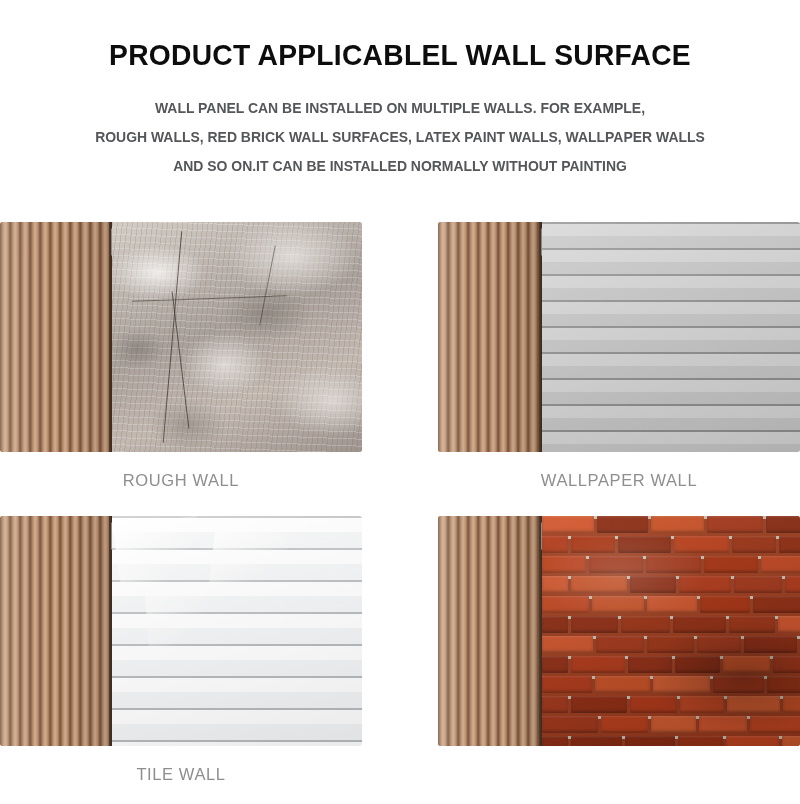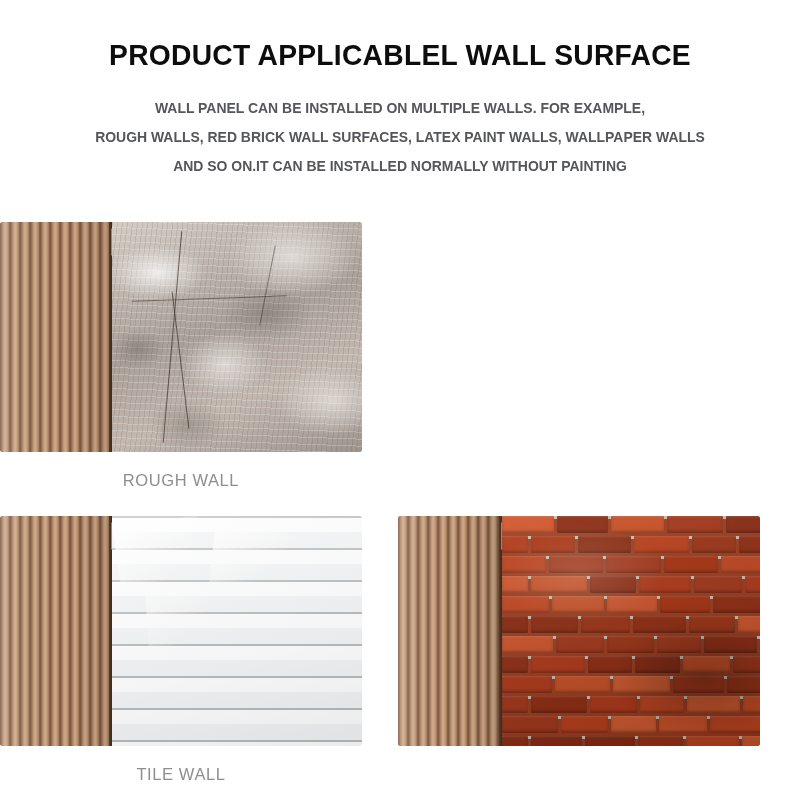--- a/index.html
+++ b/index.html
@@ -45,21 +45,21 @@
   }
   .header-subtitle .sub-line { display: block; }
 
   
   .grid {
     position: absolute;
     left: 0;
     top: 222px;
     width: 800px;
   }
-  .grid-row { display: flex; justify-content: flex-start; gap: 36px; }
+  .grid-row { display: flex; justify-content: space-between; gap: 36px; }
   .grid-row.row-2 { margin-top: 26px; }
 
   .card { width: 362px; }
 
   .card-image {
     position: relative;
     width: 362px;
     height: 230px;
     border-radius: 3px;
     overflow: hidden;
@@ -252,20 +252,30 @@
           <div class="wall-area wall-rough">
             <div class="crack c1"></div>
             <div class="crack c2"></div>
             <div class="crack c3"></div>
             <div class="crack-h"></div>
           </div>
         </div>
         <div class="card-caption">ROUGH WALL</div>
       </div>
 
+      <div class="card">
+        <div class="card-image">
+          <div class="slat-panel" style="width:104px;">
+            <div class="slat-edge"></div>
+            <div class="panel-clip"></div>
+          </div>
+          <div class="wall-area wall-wallpaper"></div>
+        </div>
+        <div class="card-caption">WALLPAPER WALL</div>
+      </div>
 
     </div>
 
     <div class="grid-row row-2">
 
       <div class="card">
         <div class="card-image">
           <div class="slat-panel" style="width:112px;">
             <div class="slat-edge"></div>
             <div class="panel-clip"></div>

